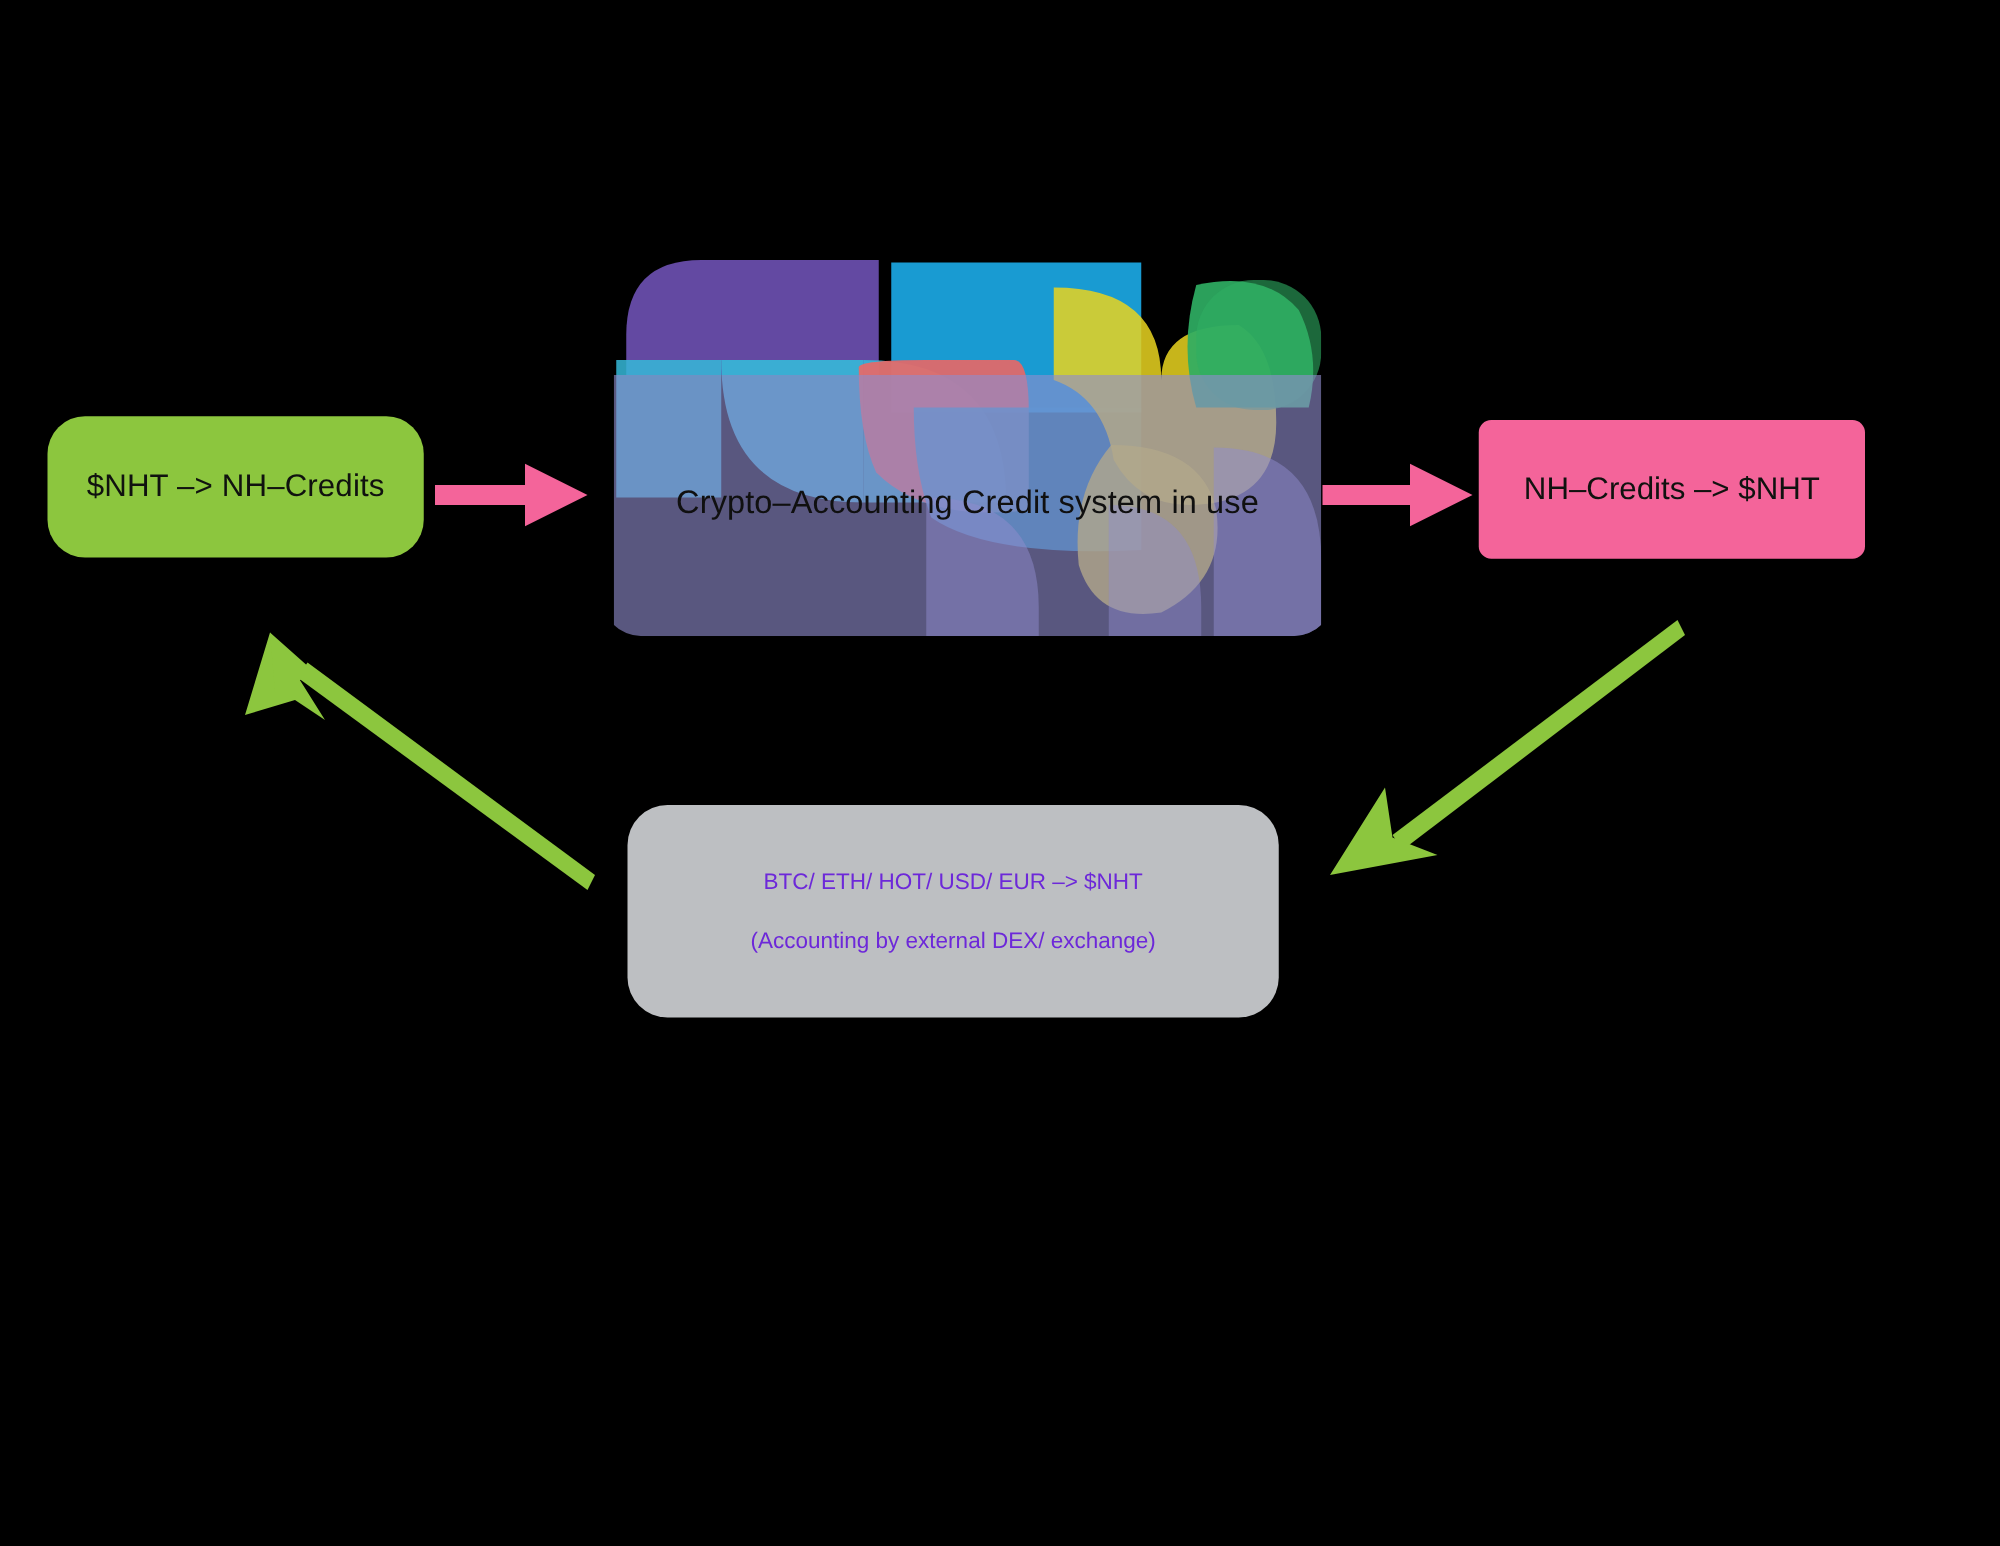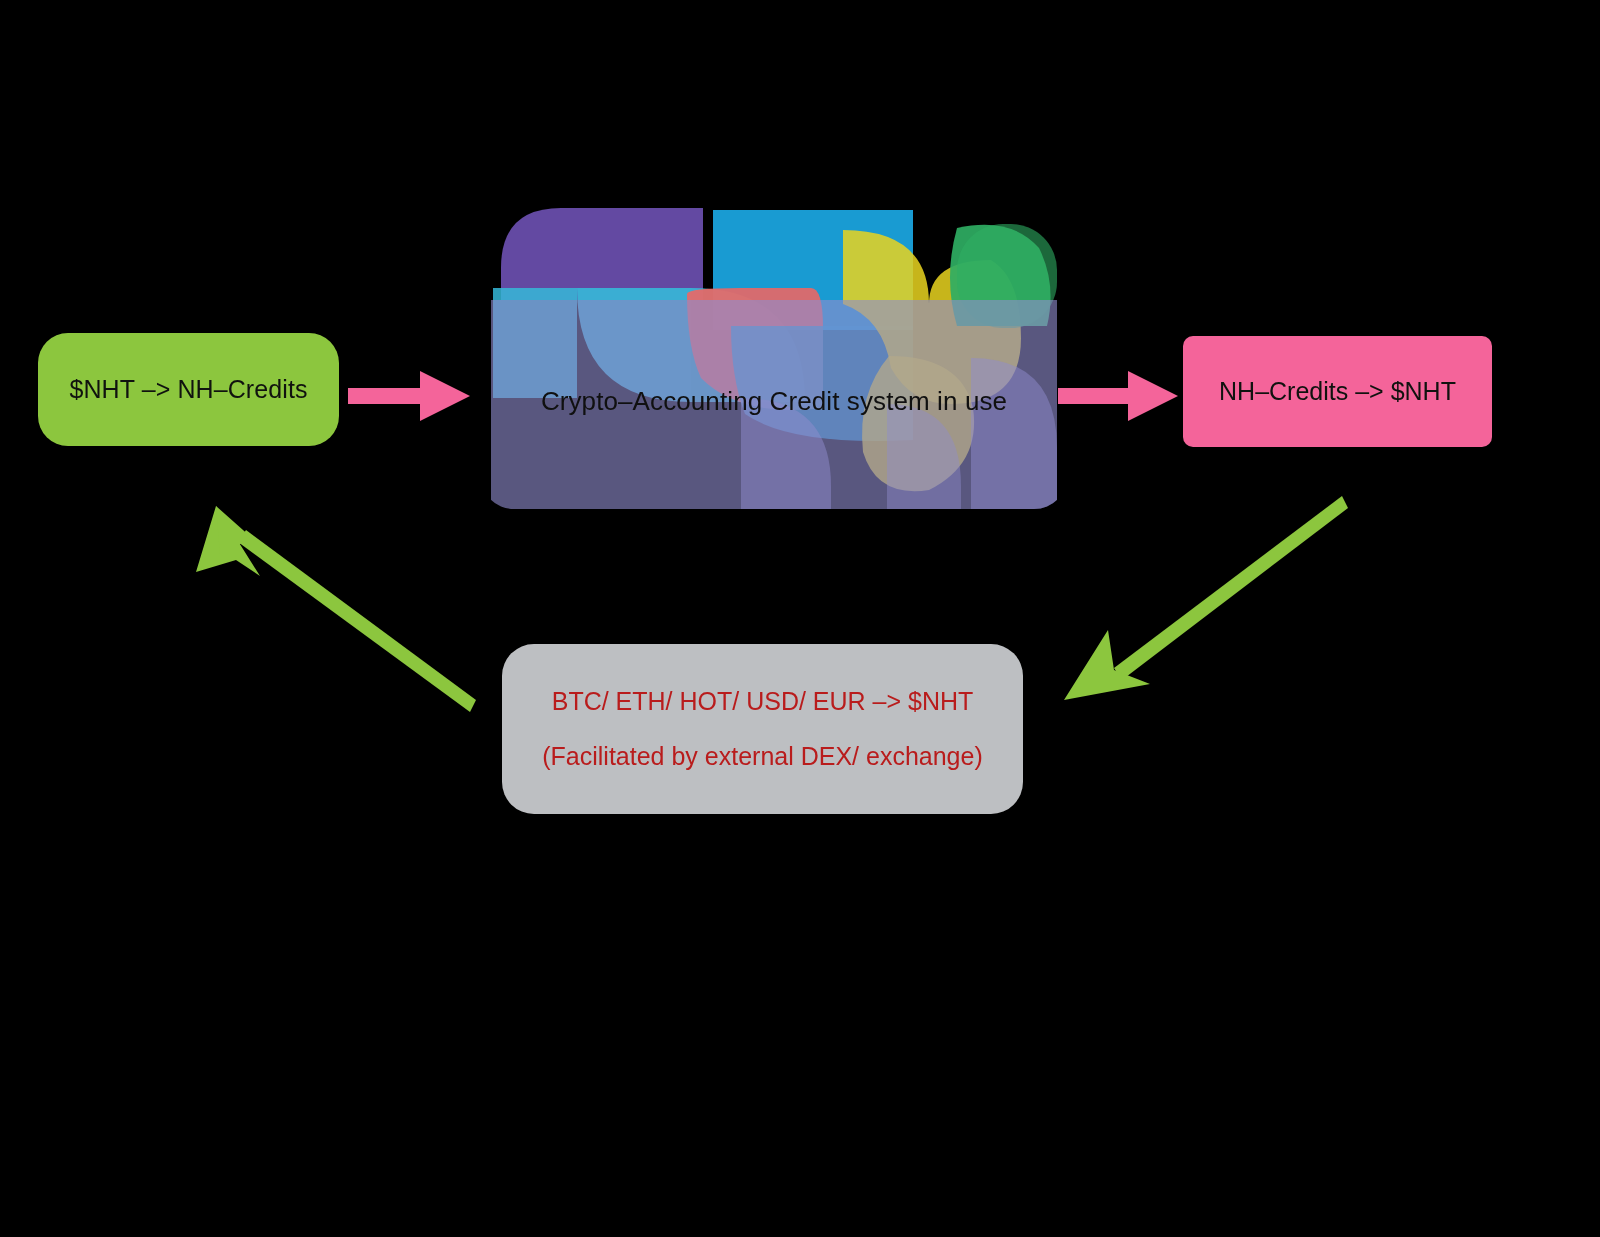--- a/index.html
+++ b/index.html
@@ -87,22 +87,22 @@
   
   #node-exchange {
     left: 502px;
     top: 644px;
     width: 521px;
     height: 170px;
     background: #bdbfc2;
     border-radius: 32px;
   }
   #node-exchange .node-line {
-    font-size: 25px;
-    color: #b91c1c;
+    font-size: 18px;
+    color: #6d28d9;
     line-height: 1.15;
   }
   #node-exchange .node-line.first { margin-bottom: 26px; }
 
   
   .arrow-svg {
     position: absolute;
     overflow: visible;
   }
   #arrow-source-center  { left: 348px; top: 368px;  width: 122px; height: 56px; }
@@ -170,16 +170,16 @@
   </svg>
 
   <svg class="arrow-svg" id="arrow-exchange-source" viewBox="0 0 280 220">
     <path d="M274,218 L280,206 L50,36 L42,48 Z" fill="#8cc63e"></path>
     <path d="M20,12 L64,82 L40,66 L0,78 Z" fill="#8cc63e"></path>
     <path d="M20,12 L24,60 L56,44 Z" fill="#8cc63e"></path>
   </svg>
 
   <div class="node" id="node-exchange">
     <span class="node-line first">BTC/ ETH/ HOT/ USD/ EUR –&gt; $NHT</span>
-    <span class="node-line">(Facilitated by external DEX/ exchange)</span>
+    <span class="node-line">(Accounting by external DEX/ exchange)</span>
   </div>
 
 </div>
 
 </body></html>

